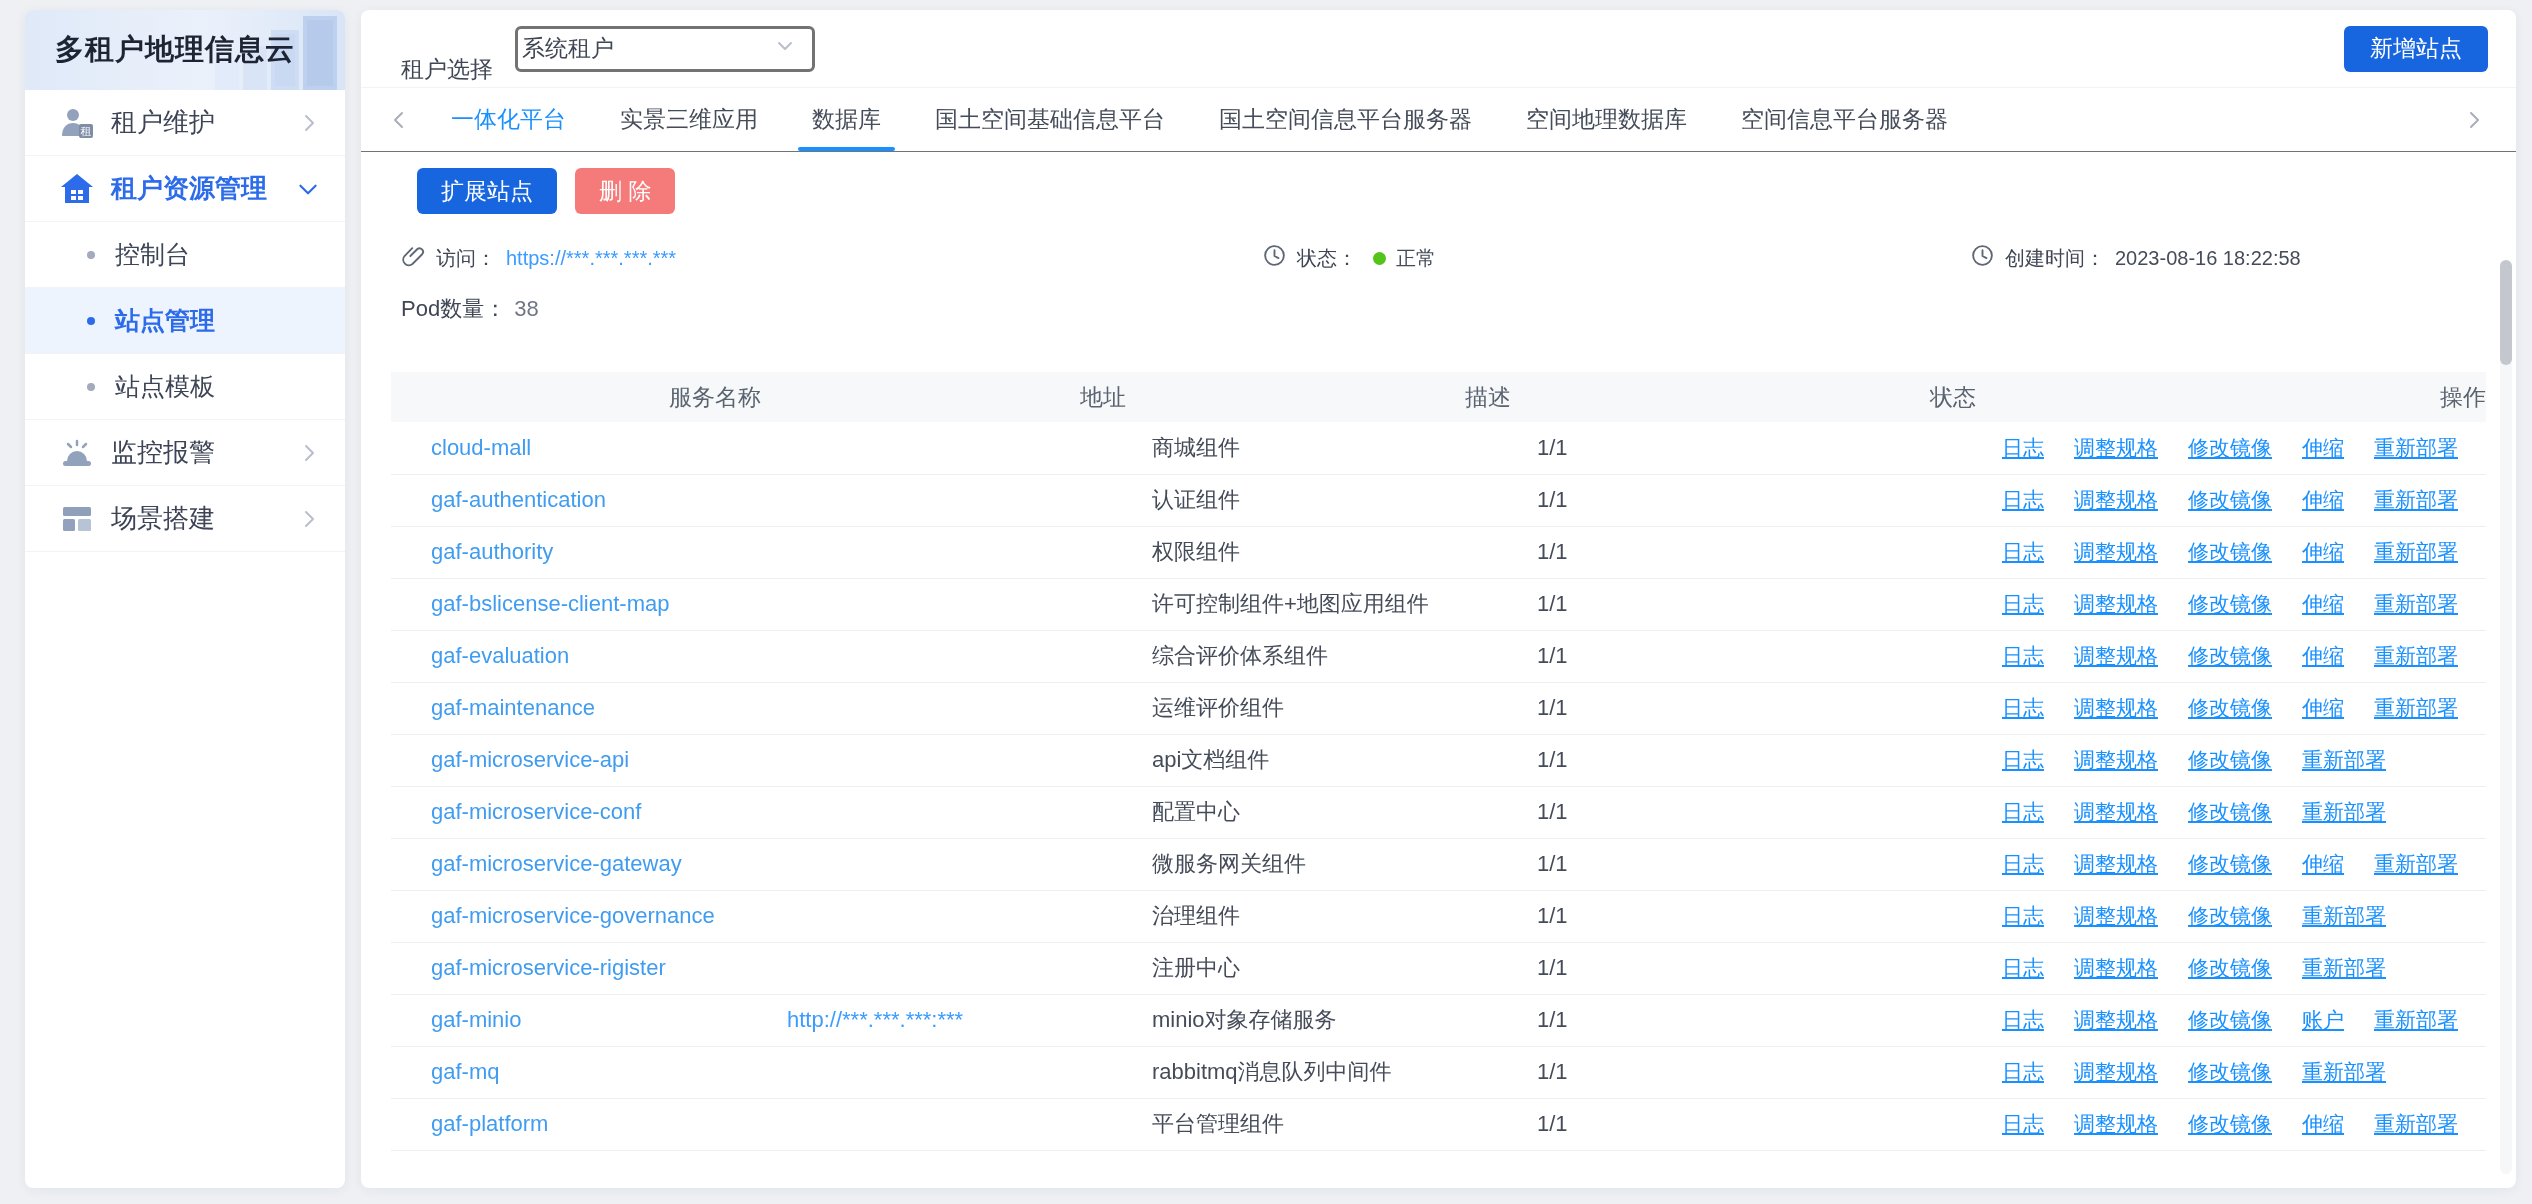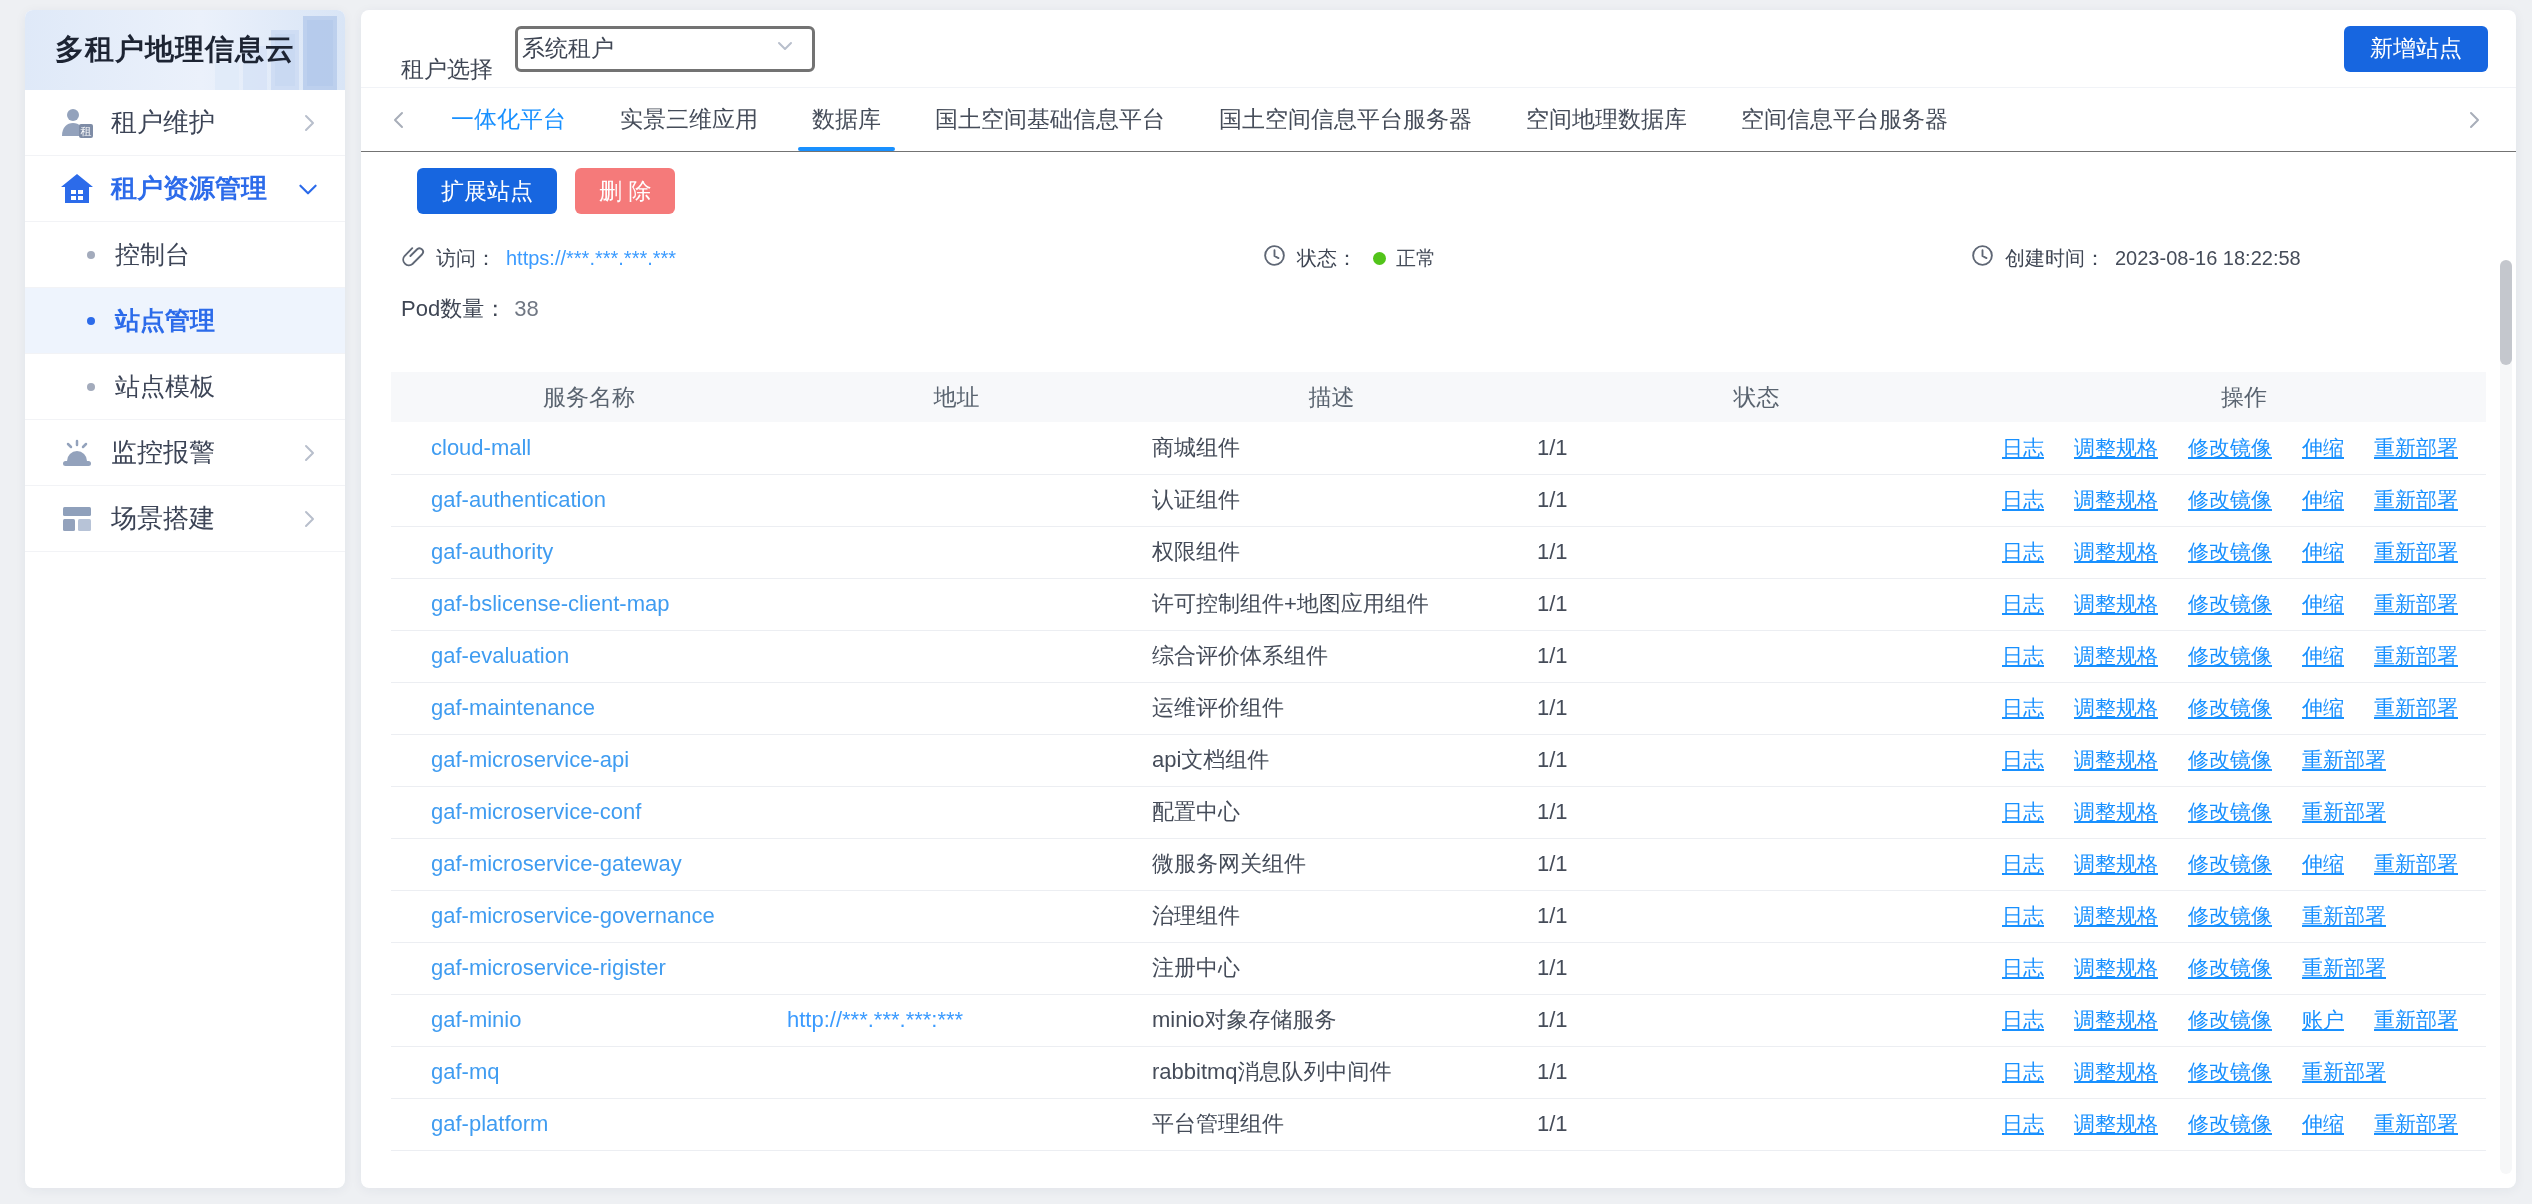--- a/index.html
+++ b/index.html
@@ -52,21 +52,21 @@
   .info-created { left:1609px; }
   .info-link { color:#3b9bff; cursor:pointer; }
   .status-dot { width:13px; height:13px; border-radius:50%; background:#52c41a; margin-left:6px; }
   .info-value { color:#454c59; }
 
   .pod-row { margin:14px 0 0 40px; font-size:22px; color:#3f4654; }
   .pod-count { color:#707783; margin-left:8px; }
 
   .table-wrap { margin:48px 30px 0 30px; }
   table { width:100%; border-collapse:collapse; table-layout:fixed; }
-  th { height:50px; background:#f7f8fa; text-align:center; font-weight:normal; font-size:23px; color:#5a6470; padding-left:26px; }
+  th { height:50px; background:#f7f8fa; text-align:right; font-weight:normal; font-size:23px; color:#5a6470; padding-left:26px; }
   td { height:52px; font-size:22px; color:#454c59; padding-left:26px; border-bottom:1px solid #eceef2; white-space:nowrap; overflow:hidden; }
   td.c-name { padding-left:40px; }
   .svc-link { color:#3f9cf1; cursor:pointer; }
   .addr-link { color:#3b9bff; cursor:pointer; }
   .op-link { color:#1890ff; text-decoration:underline; margin-right:30px; font-size:21px; cursor:pointer; }
 
   .v-scrollbar { position:absolute; right:4px; top:340px; bottom:14px; width:12px; border-radius:6px; background:#f6f7f8; }
   .v-scrollbar .thumb { position:absolute; top:-90px; left:0; width:12px; height:105px; border-radius:6px; background:#c4c7cd; }
 </style>
 </head>

